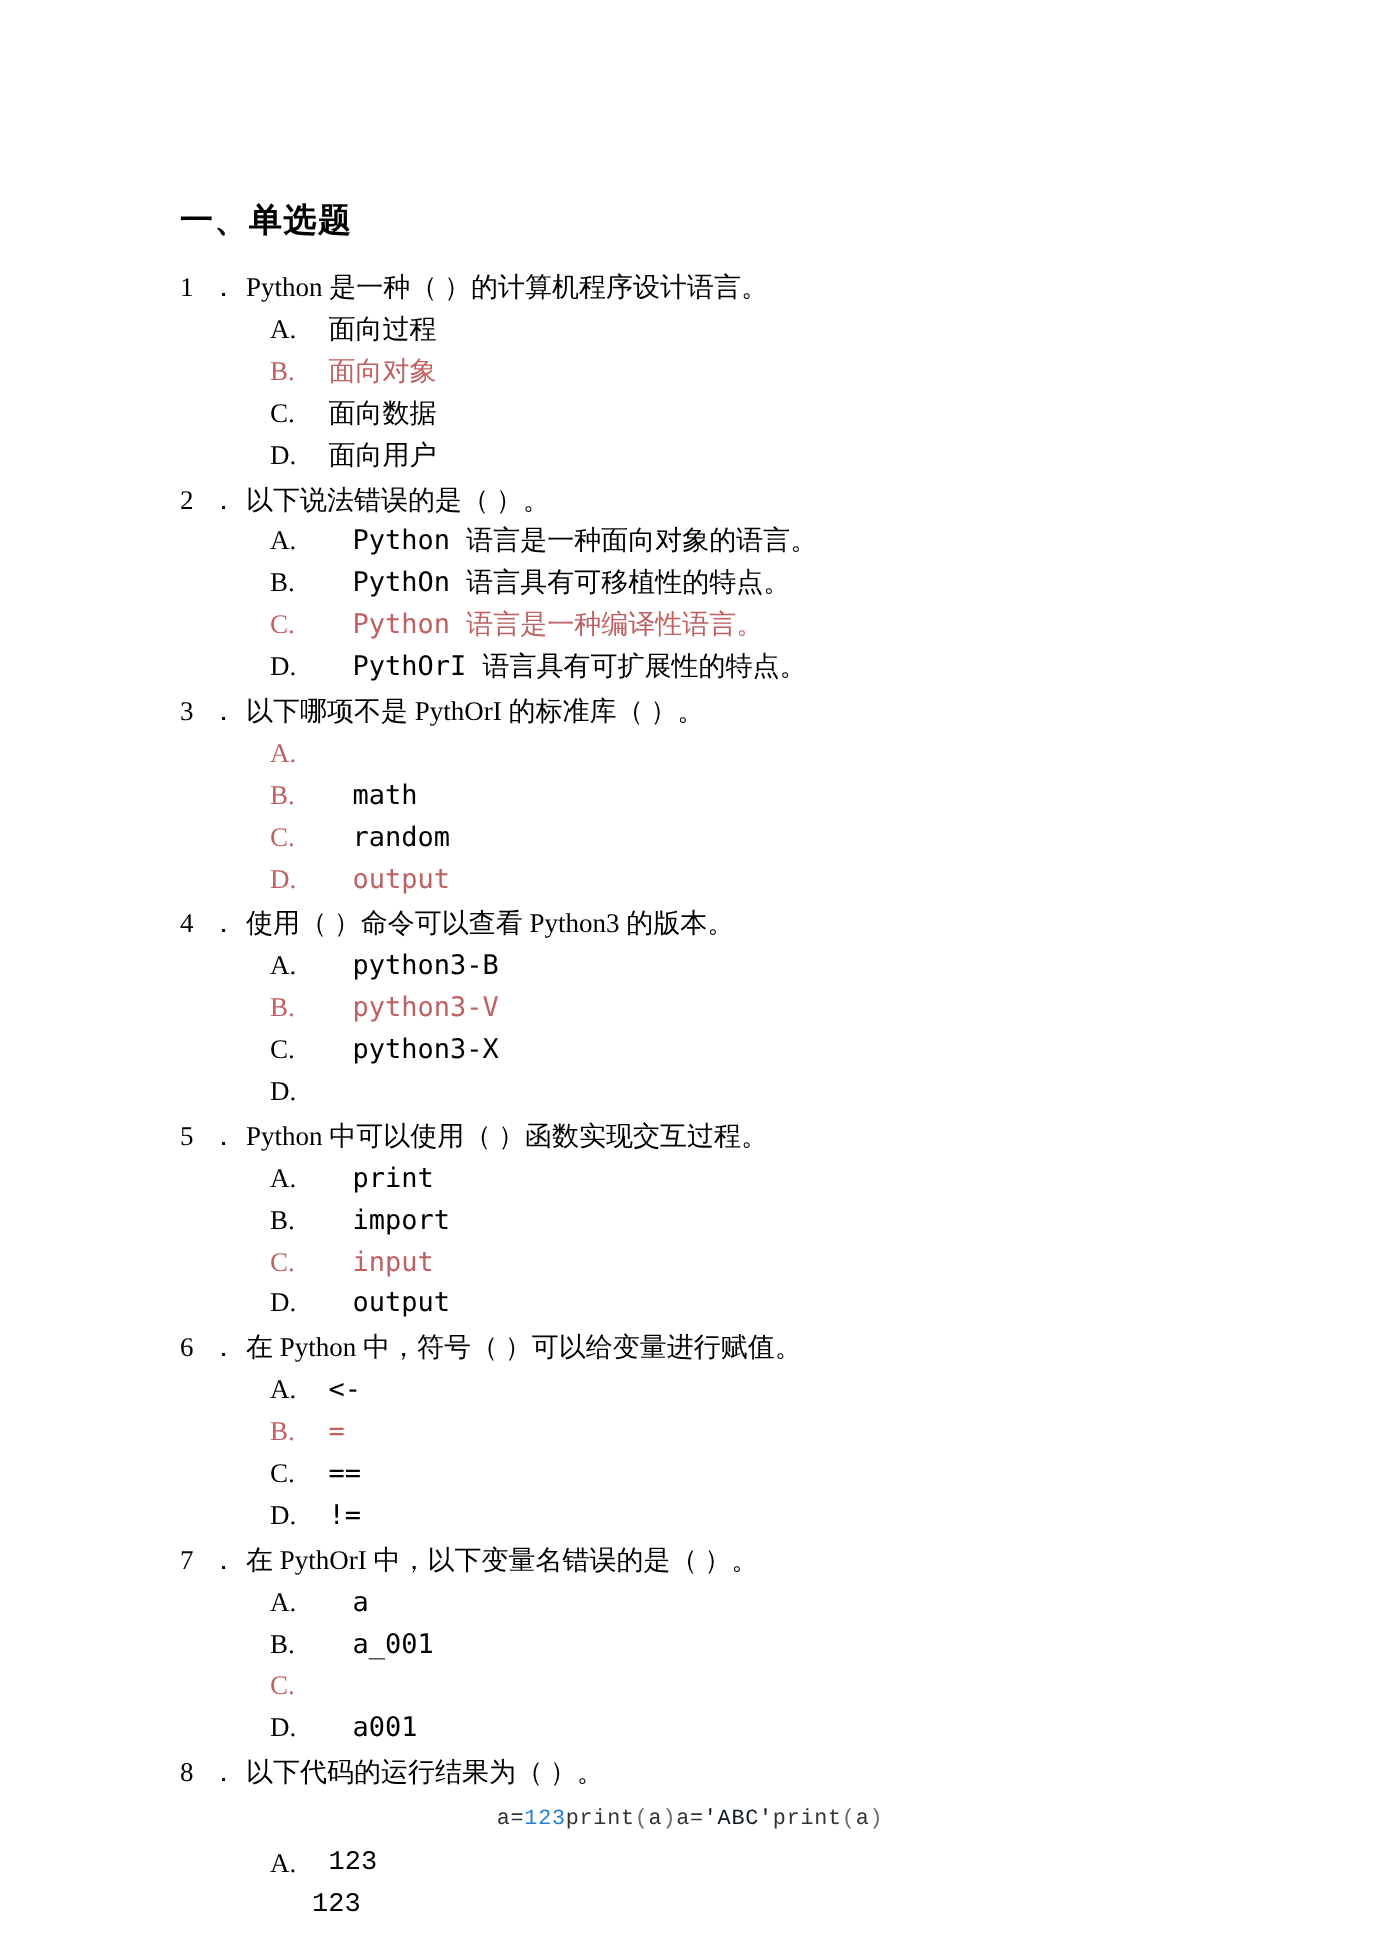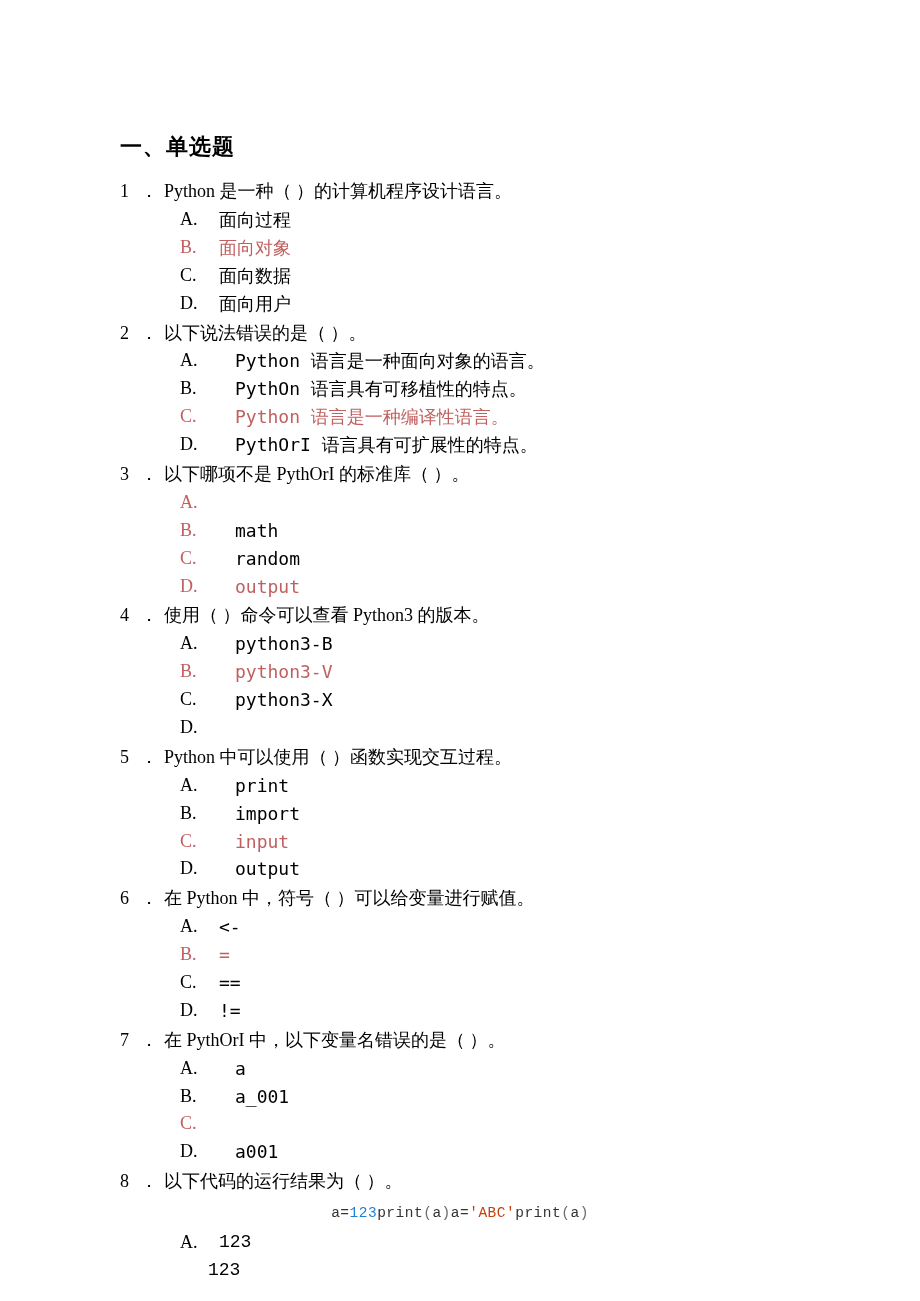--- a/index.html
+++ b/index.html
@@ -63,21 +63,21 @@
   .code-line {
     text-align: center;
     font-family: "Courier New", monospace;
     font-size: 14.5px;
     color: #333;
     margin: 6px 0 4px 0;
     letter-spacing: 0.5px;
   }
   .code-num { color: #1e7fd6; }
   .code-paren { color: #6d6d6d; }
-  .code-str { color: #c2410c; }
+  .code-str { color: #0f172a; }
   .sub-line {
     padding-left: 88px;
   }
   .mono { font-family: "Courier New", monospace; }
 </style>
 </head>
 <body>
 
 <div class="page">
   <div class="section-heading">一、单选题</div>

